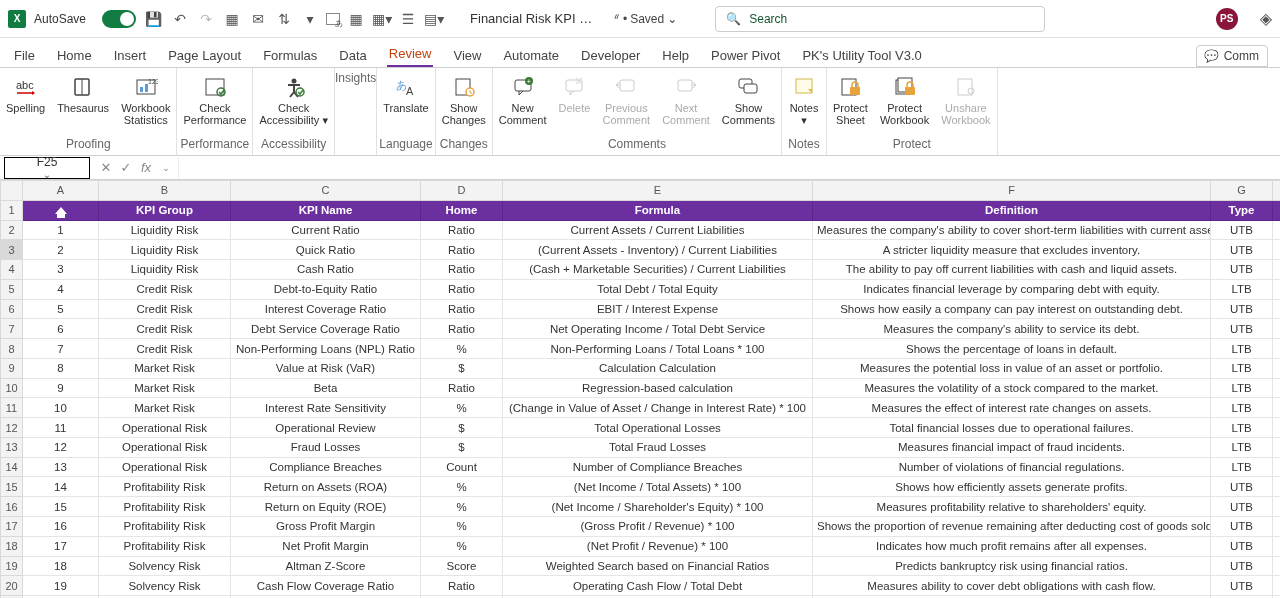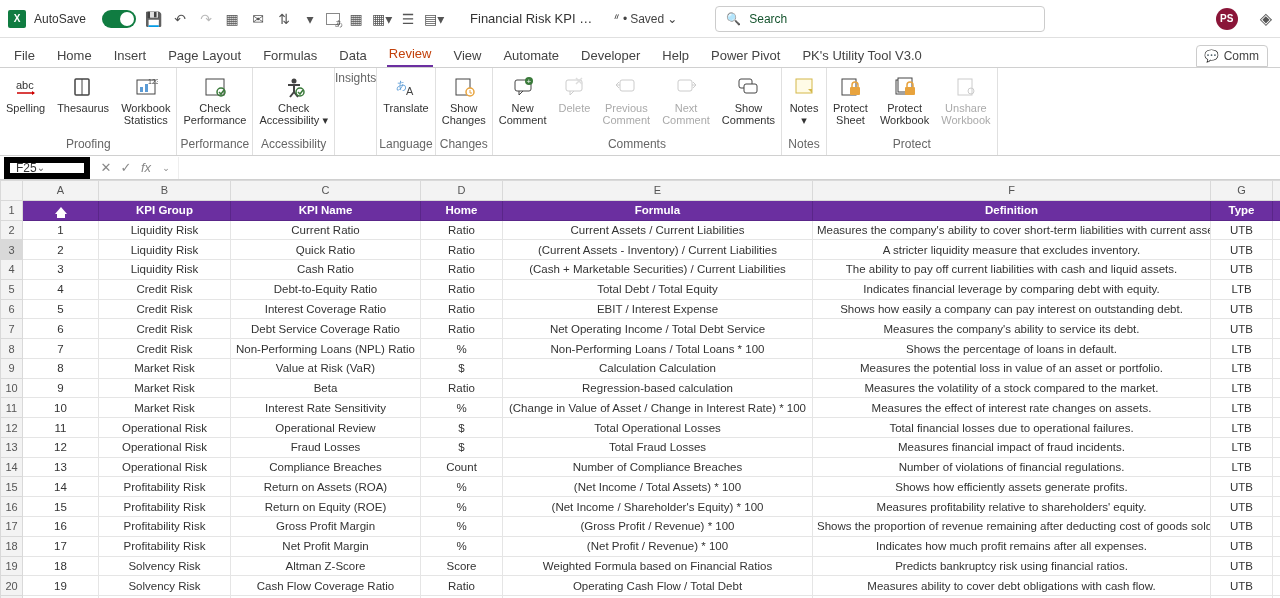--- a/index.html
+++ b/index.html
@@ -30,21 +30,21 @@
   .ribbon { display:flex; height:88px; border-bottom:1px solid #d0d0d0; background:#fff;}
   .group { display:flex; flex-direction:column; padding:2px 0; border-right:1px solid #e0e0e0;}
   .group-inner{display:flex; flex:1; align-items:flex-start;}
   .rbtn { display:flex; flex-direction:column; align-items:center; justify-content:flex-start; padding:4px 6px 0 6px; cursor:pointer; text-align:center; font-size:11px; color:#333; line-height:1.1; min-width:44px;}
   .rbtn.disabled{color:#aaa;}
   .ricon { width:26px; height:26px; margin-bottom:2px; display:flex; align-items:center; justify-content:center; font-size:18px;}
   .glabel { text-align:center; font-size:12px; color:#666; padding:1px 0 2px;}
   
   
   .fbar { display:flex; align-items:center; height:24px; border-bottom:1px solid #d0d0d0;}
-  .namebox { width:86px; height:22px; border:6px solid #000000; margin:0 4px; display:flex; align-items:center; padding:0 6px; font-size:12px; justify-content:flex-start;}
+  .namebox { width:86px; height:22px; border:1px solid #000000; margin:0 4px; display:flex; align-items:center; padding:0 6px; font-size:12px; justify-content:center;flex-direction:column;}
   .fxicons { display:flex; align-items:center; gap:4px; color:#888; font-size:13px; padding:0 4px;}
   .fxicon{width:16px;text-align:center;}
   .formula-input{flex:1; height:22px; border-left:1px solid #eee; padding:0 6px;}
   
   
   .grid-wrap { display:flex; height:436px; overflow:hidden;}
   table.grid { border-collapse:collapse; table-layout:fixed; width:1258px;}
   .colhead td { background:#f3f3f3; border:1px solid #d9d9d9; text-align:center; font-size:11px; color:#555; height:18px;}
   .rowhead { background:#f3f3f3; border:1px solid #d9d9d9; text-align:center; font-size:11px; color:#555; width:22px;}
   .rowhead.sel { background:#d9d9d9;}
@@ -550,21 +550,21 @@
           <td class="cell">Indicates how much profit remains after all expenses.</td>
           <td class="cell">UTB</td>
           <td class="cell"></td>
         </tr>
         <tr>
           <td class="rowhead">19</td>
           <td class="cell">18</td>
           <td class="cell">Solvency Risk</td>
           <td class="cell">Altman Z-Score</td>
           <td class="cell">Score</td>
-          <td class="cell">Weighted Formula based on Financial Ratios</td>
+          <td class="cell">Weighted Search based on Financial Ratios</td>
           <td class="cell">Predicts bankruptcy risk using financial ratios.</td>
           <td class="cell">UTB</td>
           <td class="cell"></td>
         </tr>
         <tr>
           <td class="rowhead">20</td>
           <td class="cell">19</td>
           <td class="cell">Solvency Risk</td>
           <td class="cell">Cash Flow Coverage Ratio</td>
           <td class="cell">Ratio</td>

